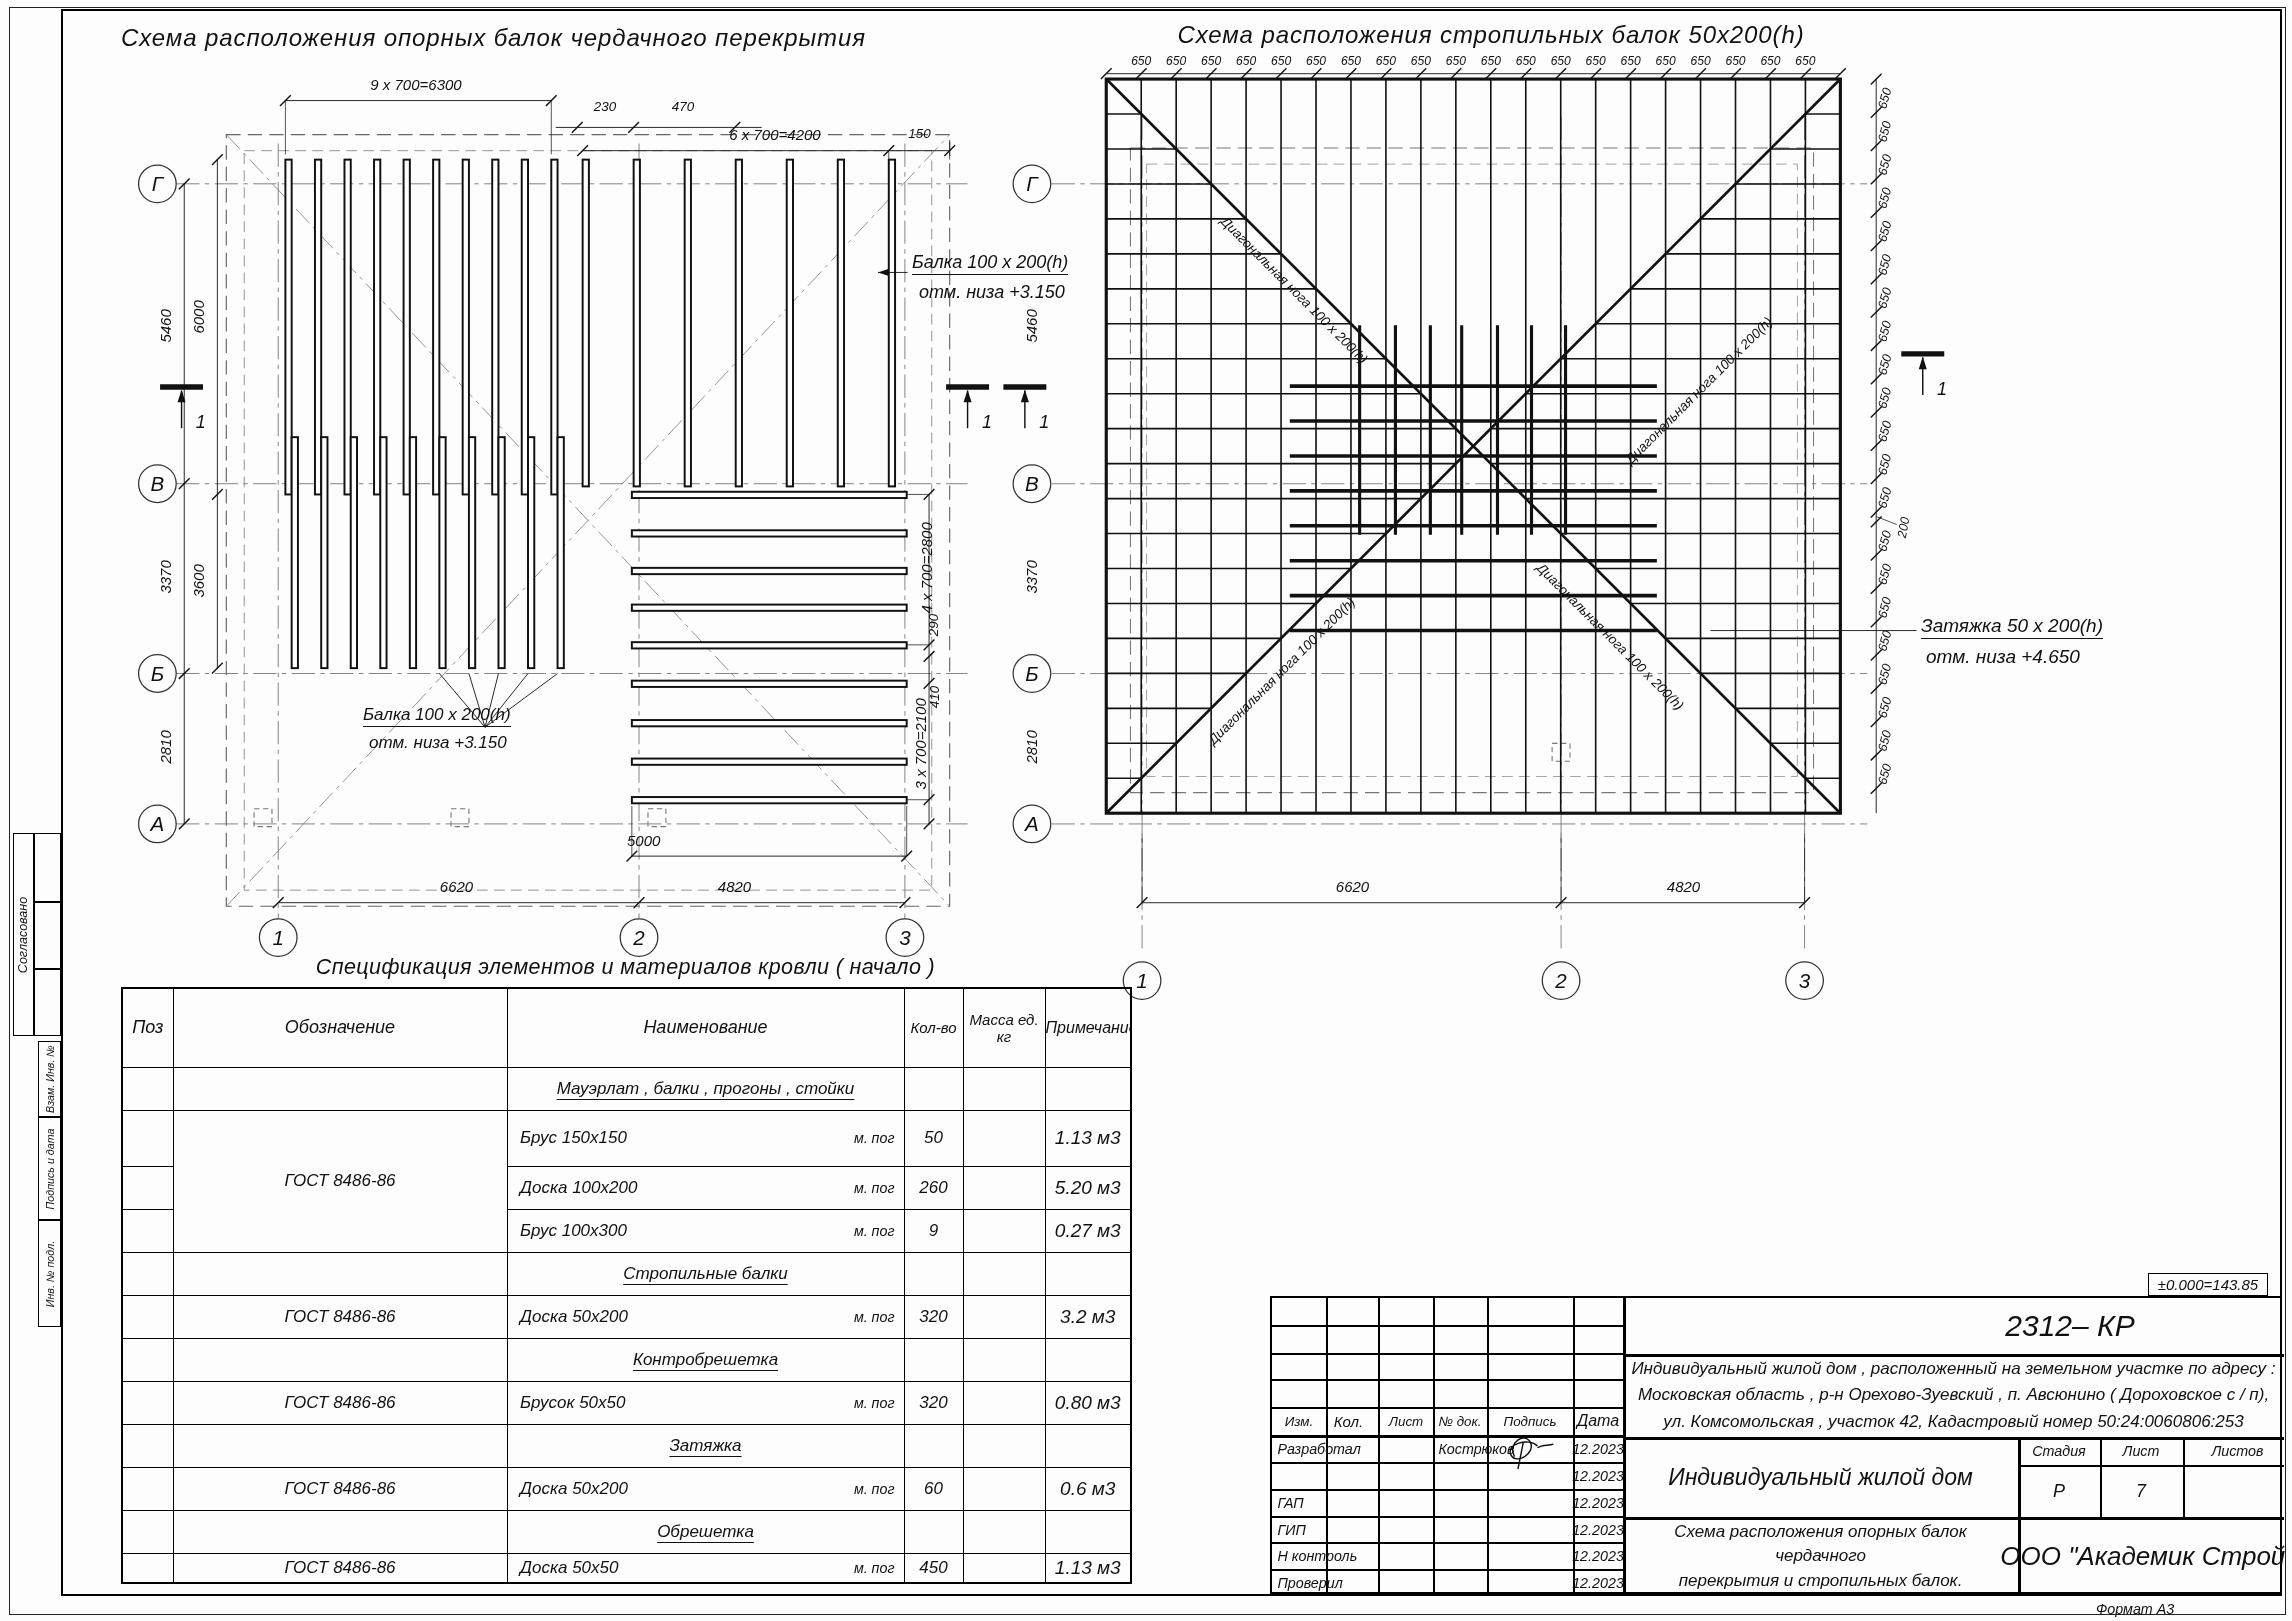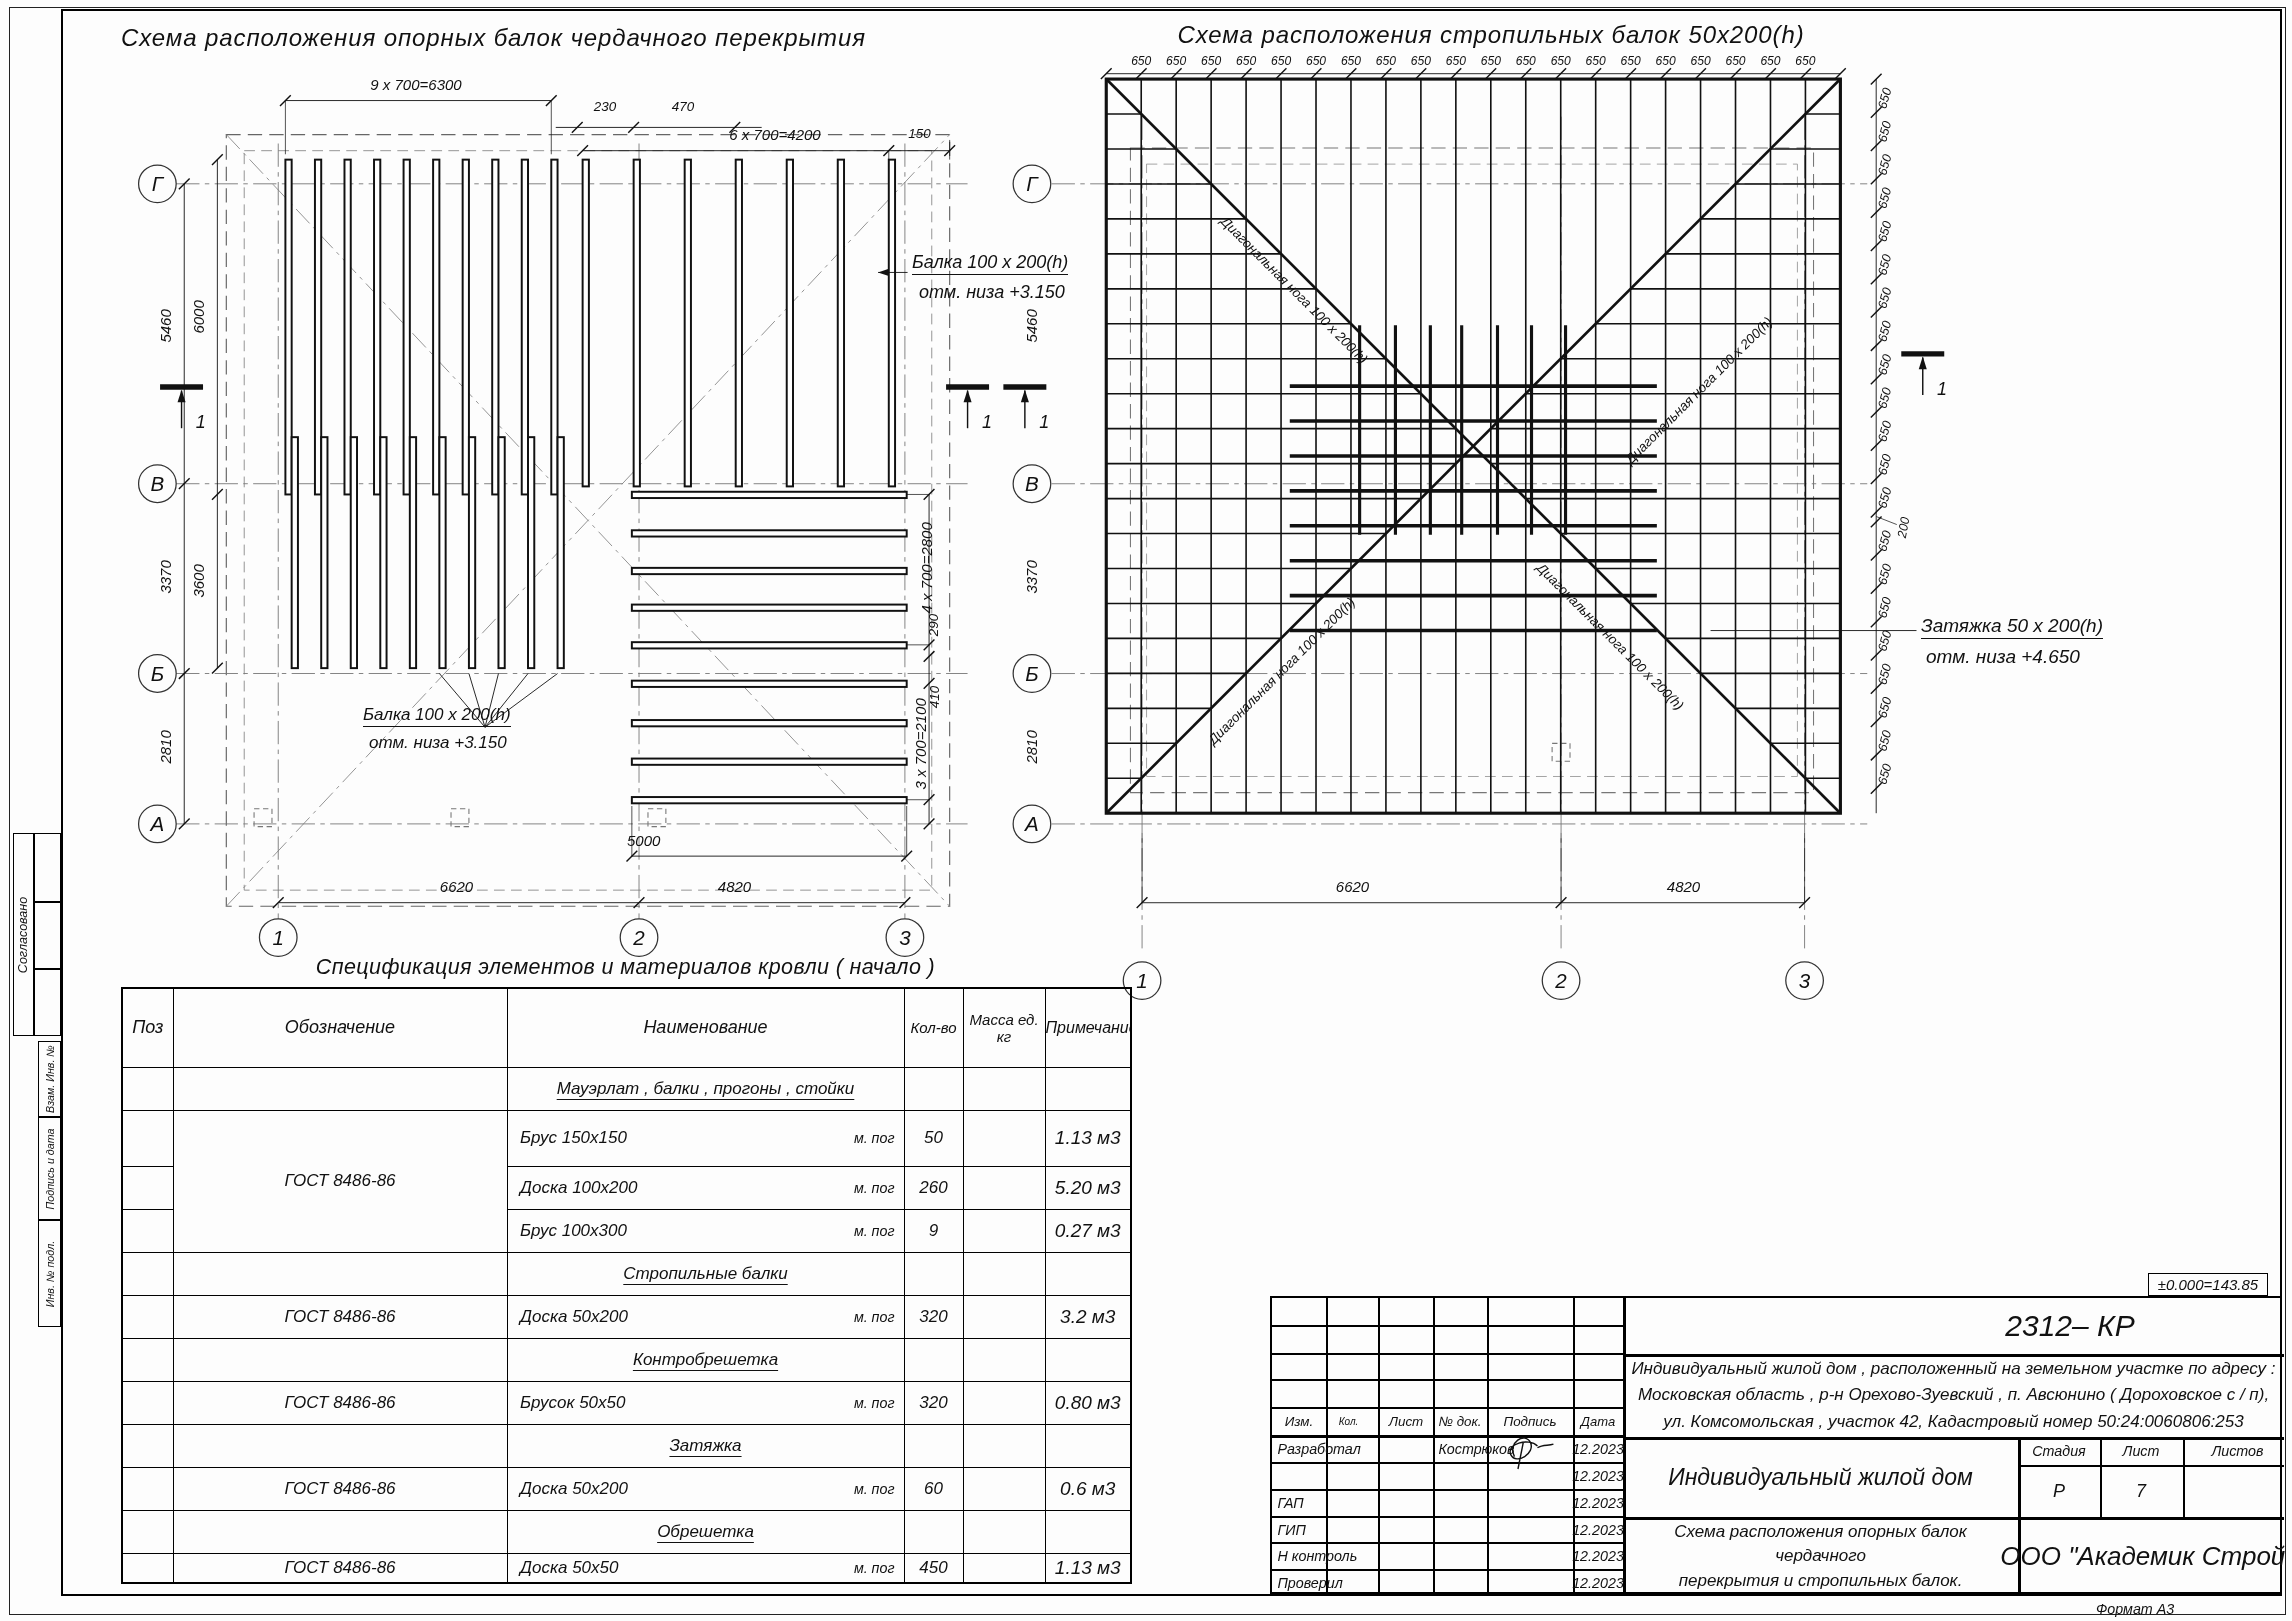--- a/index.html
+++ b/index.html
@@ -615,25 +615,25 @@
         <div class="sline" style="left: 0px; top: 244px; width: 351px; height: 1.8px;"></div>
         <div class="sline" style="left: 0px; top: 271px; width: 351px; height: 1.8px;"></div>
         <div class="sline" style="left: 351px; top: 56px; width: 661px; height: 2.7px;"></div>
         <div class="sline" style="left: 351px; top: 139px; width: 661px; height: 2.7px;"></div>
         <div class="sline" style="left: 351px; top: 219px; width: 661px; height: 2.7px;"></div>
         <div class="sline" style="left: 746px; top: 139px; width: 2.7px; height: 159px;"></div>
         <div class="sline" style="left: 828px; top: 139px; width: 1.8px; height: 81px;"></div>
         <div class="sline" style="left: 911px; top: 139px; width: 1.8px; height: 81px;"></div>
         <div class="sline" style="left: 746px; top: 167px; width: 266px; height: 1.8px;"></div>
         <div class="scell" style="left: 0px; top: 109px; width: 54px; height: 28px; font-size: 13.4px;">Изм.</div>
-        <div class="scell" style="left: 54px; top: 109px; width: 36px; height: 28px; font-size: 10px; padding-left: 9px;">Кол.</div>
+        <div class="scell" style="left: 54px; top: 109px; width: 36px; height: 28px; font-size: 15px; padding-left: 9px;">Кол.</div>
         <div class="scell" style="left: 106px; top: 109px; width: 56px; height: 28px; font-size: 13.4px;">Лист</div>
         <div class="scell" style="left: 161px; top: 109px; width: 54px; height: 28px; font-size: 13.4px;">№ док.</div>
         <div class="scell" style="left: 215px; top: 109px; width: 86px; height: 28px; font-size: 13.4px;">Подпись</div>
-        <div class="scell" style="left: 301px; top: 109px; width: 50px; height: 28px; font-size: 13px;">Дата</div>
+        <div class="scell" style="left: 301px; top: 109px; width: 50px; height: 28px; font-size: 16px;">Дата</div>
         <div class="scell" style="left: 0px; top: 137px; width: 116px; height: 27px; font-size: 14.3px; justify-content: flex-start; padding-left: 5.4px;">Разработал</div>
         <div class="scell" style="left: 161px; top: 137px; width: 107px; height: 27px; font-size: 14.3px; justify-content: flex-start; padding-left: 5.4px;">Кострюков</div>
         <div class="scell" style="left: 301px; top: 137px; width: 50px; height: 27px; font-size: 14.3px;">12.2023</div>
         <svg width="63" height="39" style="position: absolute; left: 226px; top: 132px;" viewBox="0 0 70 44">
           <path d="M18 30 C 10 14, 30 2, 36 14 C 42 26, 20 40, 14 28 C 8 16, 34 8, 44 18 M 44 20 C 50 16, 56 18, 62 16 M 28 14 L 22 44" fill="none" stroke="#111" stroke-width="1.6"></path>
         </svg>
         <div class="scell" style="left: 0px; top: 164px; width: 106px; height: 27px; font-size: 14.3px; justify-content: flex-start; padding-left: 5.4px;"></div>
         <div class="scell" style="left: 161px; top: 164px; width: 107px; height: 27px; font-size: 14.3px; justify-content: flex-start; padding-left: 5.4px;"></div>
         <div class="scell" style="left: 301px; top: 164px; width: 50px; height: 27px; font-size: 14.3px;">12.2023</div>
         <div class="scell" style="left: 0px; top: 191px; width: 106px; height: 27px; font-size: 14.3px; justify-content: flex-start; padding-left: 5.4px;">ГАП</div>

